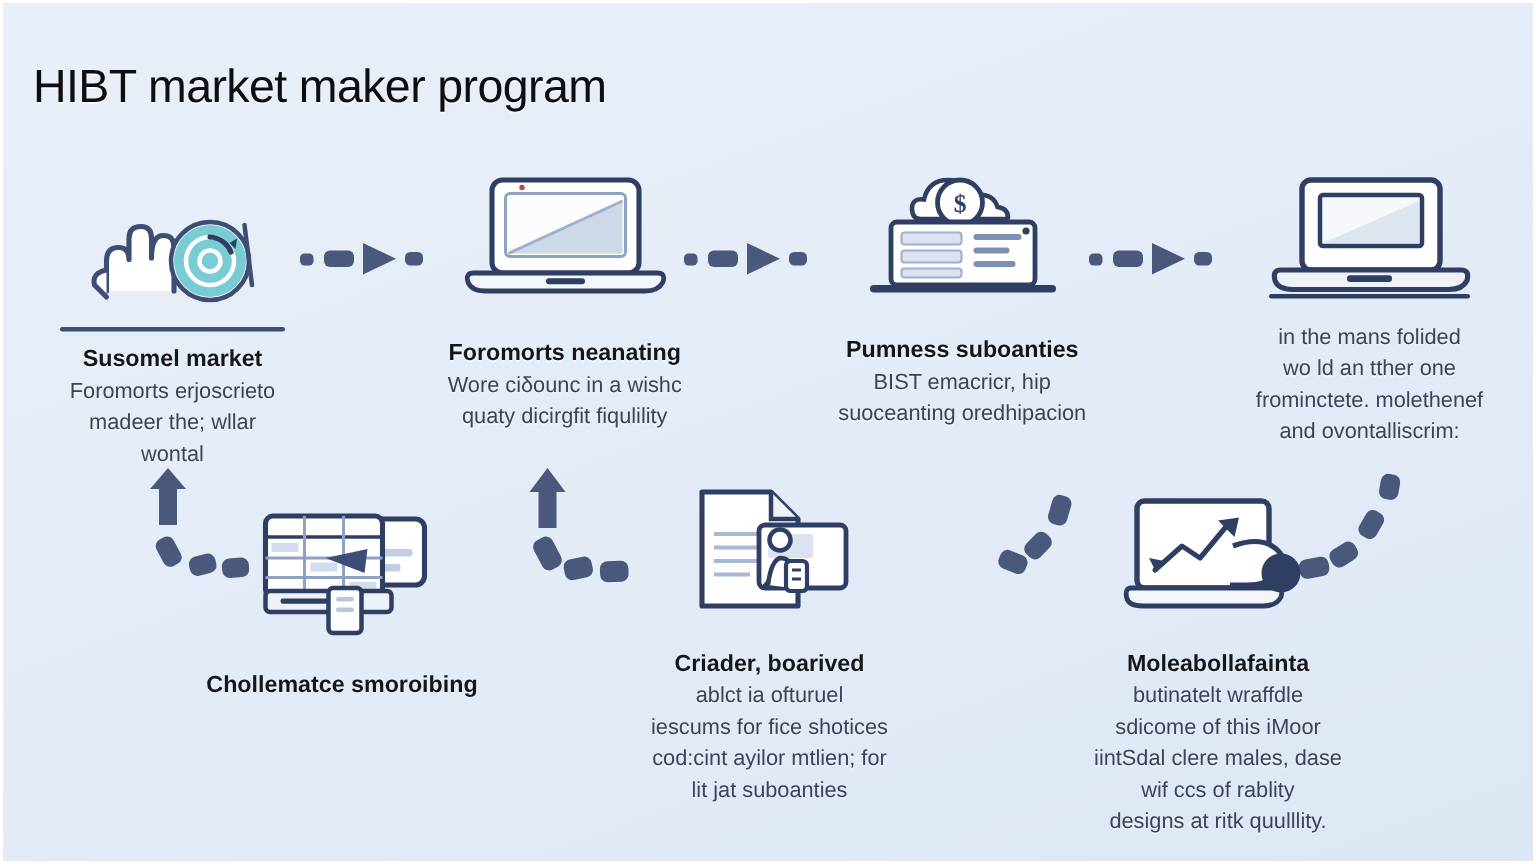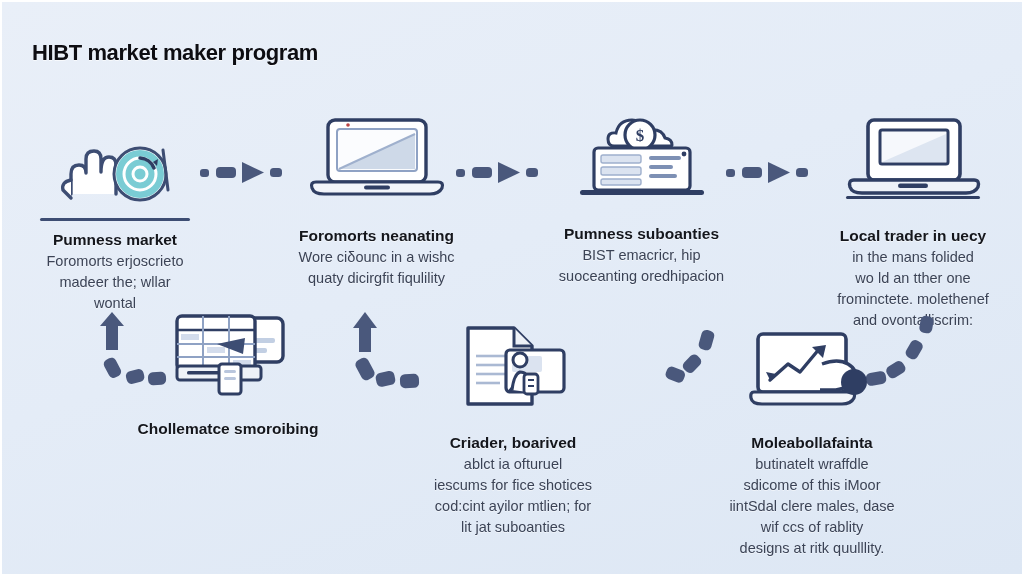--- a/index.html
+++ b/index.html
@@ -17,24 +17,24 @@
     position: relative;
     width: 1024px;
     height: 576px;
     background: linear-gradient(160deg, #e9eff8 0%, #e4ecf7 45%, #dde7f4 100%);
     box-sizing: border-box;
     border: 2px solid #ffffff;
   }
   
   #title {
     position: absolute;
-    left: 30px;
+    left: 20px;
     top: 38px;
-    font-size: 22px;
-    font-weight: bold;
+    font-size: 31px;
+    font-weight: normal;
     color: #0d0d12;
     letter-spacing: -0.4px;
     text-shadow: 0 1px 0 rgba(255,255,255,0.65);
   }
   
   .step {
     position: absolute;
     text-align: center;
     box-sizing: border-box;
   }
@@ -97,21 +97,21 @@
         <circle cx="95" cy="42" r="26" fill="#ffffff" stroke="#3d4d73" stroke-width="3"></circle>
         <circle cx="95" cy="42" r="24" fill="#63c3cd" opacity="0.85"></circle>
         <circle cx="95" cy="42" r="16" fill="none" stroke="#ffffff" stroke-width="3"></circle>
         <circle cx="95" cy="42" r="7" fill="none" stroke="#ffffff" stroke-width="3"></circle>
         <path d="M95 26 A16 16 0 0 1 109 36" fill="none" stroke="#2f3e63" stroke-width="3.5" stroke-linecap="round"></path>
         <path d="M108 30 L113 27 L112 34 Z" fill="#2f3e63"></path>
         <path d="M118 18 L123 58" stroke="#3d4d73" stroke-width="3" stroke-linecap="round" fill="none"></path>
       </svg>
     </div>
     <div class="rule" style="width:150px;"></div>
-    <div class="step-title">Pumness market</div>
+    <div class="step-title">Susomel market</div>
     <div class="step-body" style="white-space:pre-line;">Foromorts erjoscrieto
 madeer the; wllar
 wontal</div>
   </div>
 
   <div class="arrow-h" style="left:196px; top:158px;">
     <svg width="86" height="26" viewBox="0 0 86 26">
       <rect class="dash" x="2" y="9" width="9" height="8" rx="3"></rect>
       <rect class="dash" x="18" y="7" width="20" height="11" rx="4"></rect>
       <path class="dash" d="M44 2 L66 12.5 L44 23 Z"></path>
@@ -183,39 +183,38 @@
       <svg width="150" height="92" viewBox="0 0 150 92">
         <rect x="30" y="8" width="92" height="60" rx="6" fill="#ffffff" stroke="#2f3e63" stroke-width="3.6"></rect>
         <rect x="42" y="18" width="68" height="34" rx="2" fill="#f6f8fc" stroke="#2f3e63" stroke-width="3"></rect>
         <path d="M44 50 L108 22 L108 50 Z" fill="#dde5f1"></path>
         <path d="M16 68 L136 68 Q142 68 140 75 Q137 81 128 81 L24 81 Q14 81 12 75 Q10 68 16 68 Z" fill="#eef2f8" stroke="#2f3e63" stroke-width="3.4"></path>
         <rect x="60" y="71.5" width="30" height="4.5" rx="2.2" fill="#2f3e63"></rect>
         <rect x="8" y="84" width="134" height="3" rx="1.5" fill="#2f3e63"></rect>
       </svg>
     </div>
     <div class="rule" style="width:0px;"></div>
-    <div class="step-title" style="margin-top:13px;">Local trader in uecy</div>
     <div class="step-body" style="white-space:pre-line;">in the mans folided
 wo ld an tther one
 frominctete. molethenef
 and ovontalliscrim:</div>
   </div>
 
   <div class="curve" style="left:862px; top:300px;">
     <svg width="110" height="110" viewBox="0 0 110 110">
       <g class="dash">
         <rect x="56" y="14" width="13" height="17" rx="5" transform="rotate(10 62 22)"></rect>
         <rect x="44" y="38" width="13" height="19" rx="5" transform="rotate(30 50 47)"></rect>
         <rect x="26" y="58" width="13" height="19" rx="5" transform="rotate(58 32 67)"></rect>
         <rect x="6" y="66" width="13" height="20" rx="5" transform="rotate(80 12 76)"></rect>
       </g>
     </svg>
   </div>
 
-  <div class="step" style="left:100px; top:304px; width:252px;">
+  <div class="step" style="left:100px; top:332px; width:252px;">
     <div class="icon-box">
       <svg width="130" height="92" viewBox="0 0 130 92">
         <rect x="76" y="12" width="44" height="44" rx="6" fill="#ffffff" stroke="#2f3e63" stroke-width="3.4"></rect>
         <rect x="84" y="32" width="28" height="5" rx="2" fill="#c2cfe3"></rect>
         <rect x="84" y="42" width="20" height="5" rx="2" fill="#c2cfe3"></rect>
         <rect x="14" y="10" width="78" height="54" rx="5" fill="#ffffff" stroke="#2f3e63" stroke-width="3.4"></rect>
         <line x1="14" y1="24" x2="92" y2="24" stroke="#2f3e63" stroke-width="2.4"></line>
         <line x1="40" y1="10" x2="40" y2="64" stroke="#8fa2c4" stroke-width="2"></line>
         <line x1="66" y1="10" x2="66" y2="64" stroke="#8fa2c4" stroke-width="2"></line>
         <line x1="14" y1="38" x2="92" y2="38" stroke="#8fa2c4" stroke-width="2"></line>

